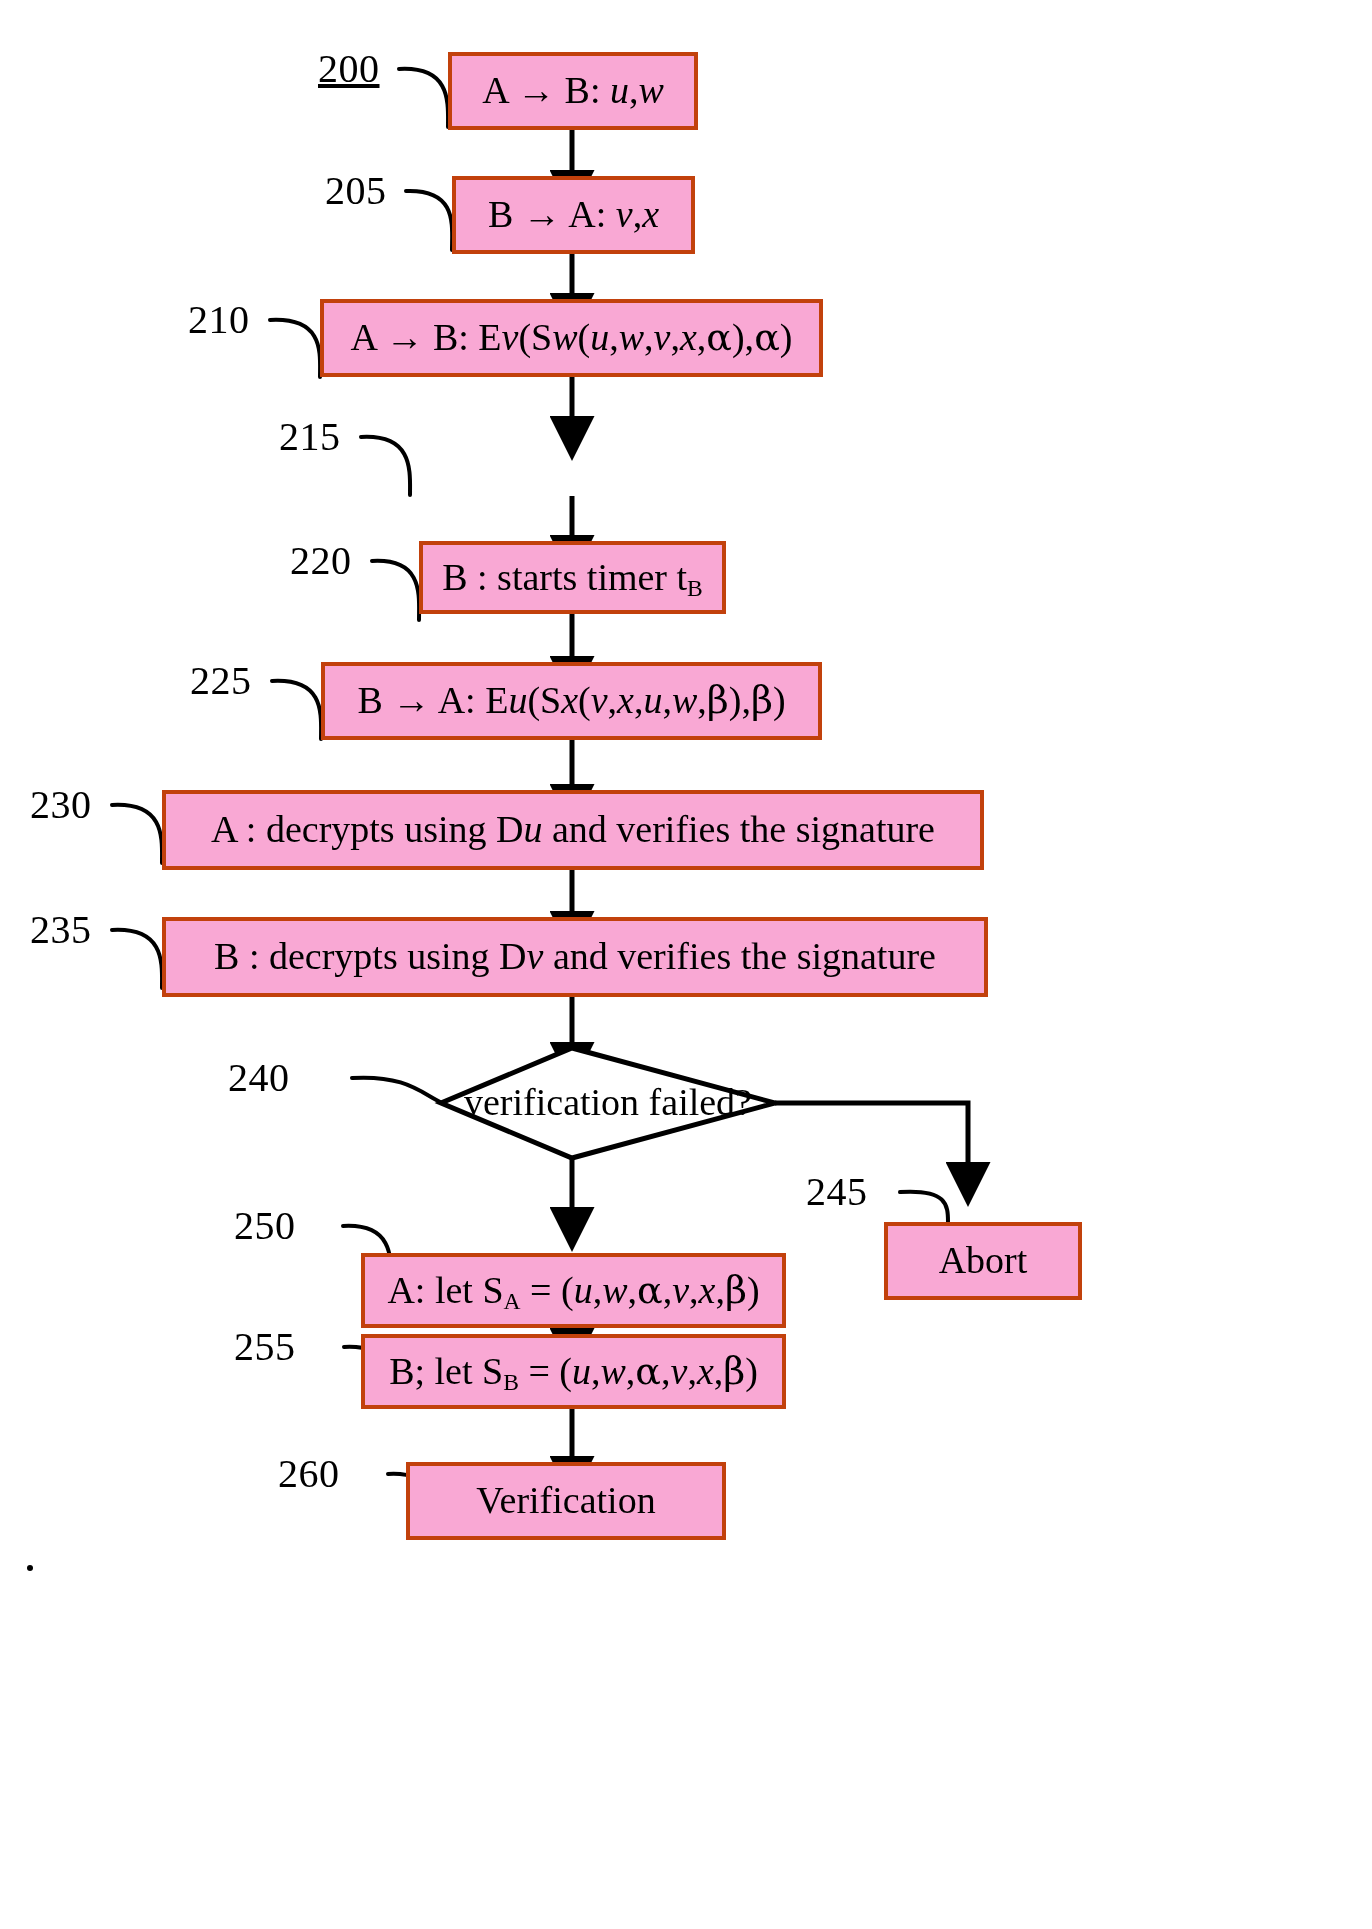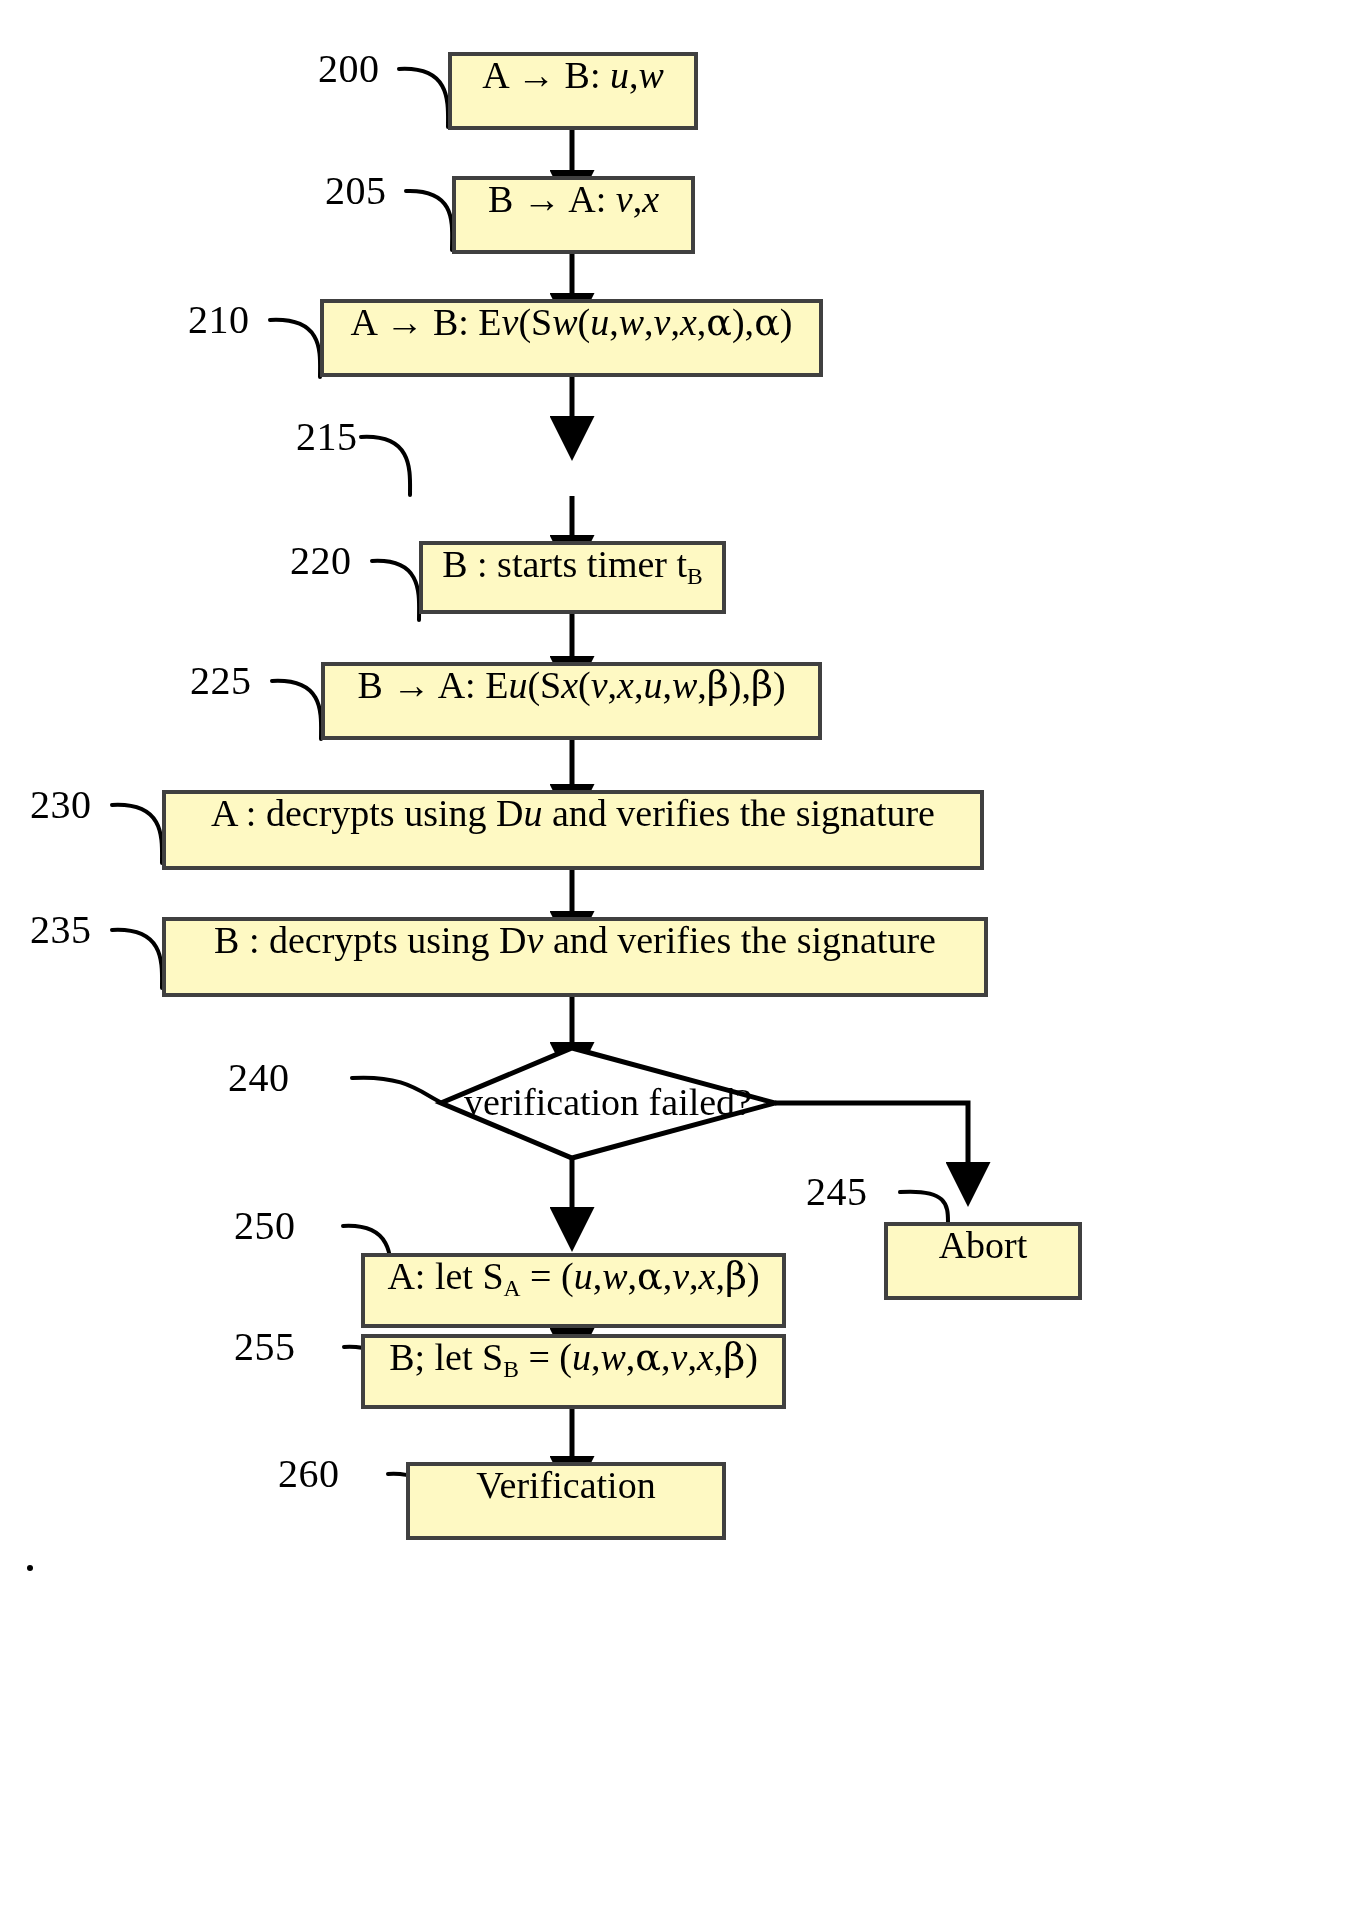--- a/index.html
+++ b/index.html
@@ -24,24 +24,24 @@
   .svg-layer {
     position: absolute;
     left: 0; top: 0;
     width: 1372px;
     height: 1929px;
     pointer-events: none;
   }
   .node {
     position: absolute;
     box-sizing: border-box;
-    border: 4px solid #404040;
-    background: #fef9c3;
+    border: 4px solid #c2410c;
+    background: #f9a8d4;
     display: flex;
-    align-items: flex-start;
+    align-items: center;
     justify-content: center;
     text-align: center;
     line-height: 1.05;
     white-space: nowrap;
   }
   .node-text {
     display: inline-block;
     padding: 0 10px;
   }
   .ref {
@@ -114,24 +114,24 @@
       <path d="M343,1226 C395,1223 391,1261 391,1284"></path>
       <path d="M344,1347 C396,1344 391,1382 391,1405"></path>
       <path d="M388,1474 C440,1471 436,1509 436,1532"></path>
     </g>
 
     <polygon points="572,1048 775,1103 572,1158 441,1103" fill="#ffffff" stroke="#000" stroke-width="5"></polygon>
 
     <circle cx="30" cy="1568" r="3" fill="#000"></circle>
   </svg>
 
-  <div class="ref" style="left:318px; top:49px;">200</div>
+  <div class="ref" style="left:318px; top:49px;text-decoration:underline;">200</div>
   <div class="ref" style="left:325px; top:171px;">205</div>
   <div class="ref" style="left:188px; top:300px;">210</div>
-  <div class="ref" style="left:279px; top:417px;margin-left:17px;">215</div>
+  <div class="ref" style="left:279px; top:417px;">215</div>
   <div class="ref" style="left:290px; top:541px;">220</div>
   <div class="ref" style="left:190px; top:661px;">225</div>
   <div class="ref" style="left:30px;  top:785px;">230</div>
   <div class="ref" style="left:30px;  top:910px;">235</div>
   <div class="ref" style="left:228px; top:1058px;">240</div>
   <div class="ref" style="left:806px; top:1172px;">245</div>
   <div class="ref" style="left:234px; top:1206px;">250</div>
   <div class="ref" style="left:234px; top:1327px;">255</div>
   <div class="ref" style="left:278px; top:1454px;">260</div>
 

